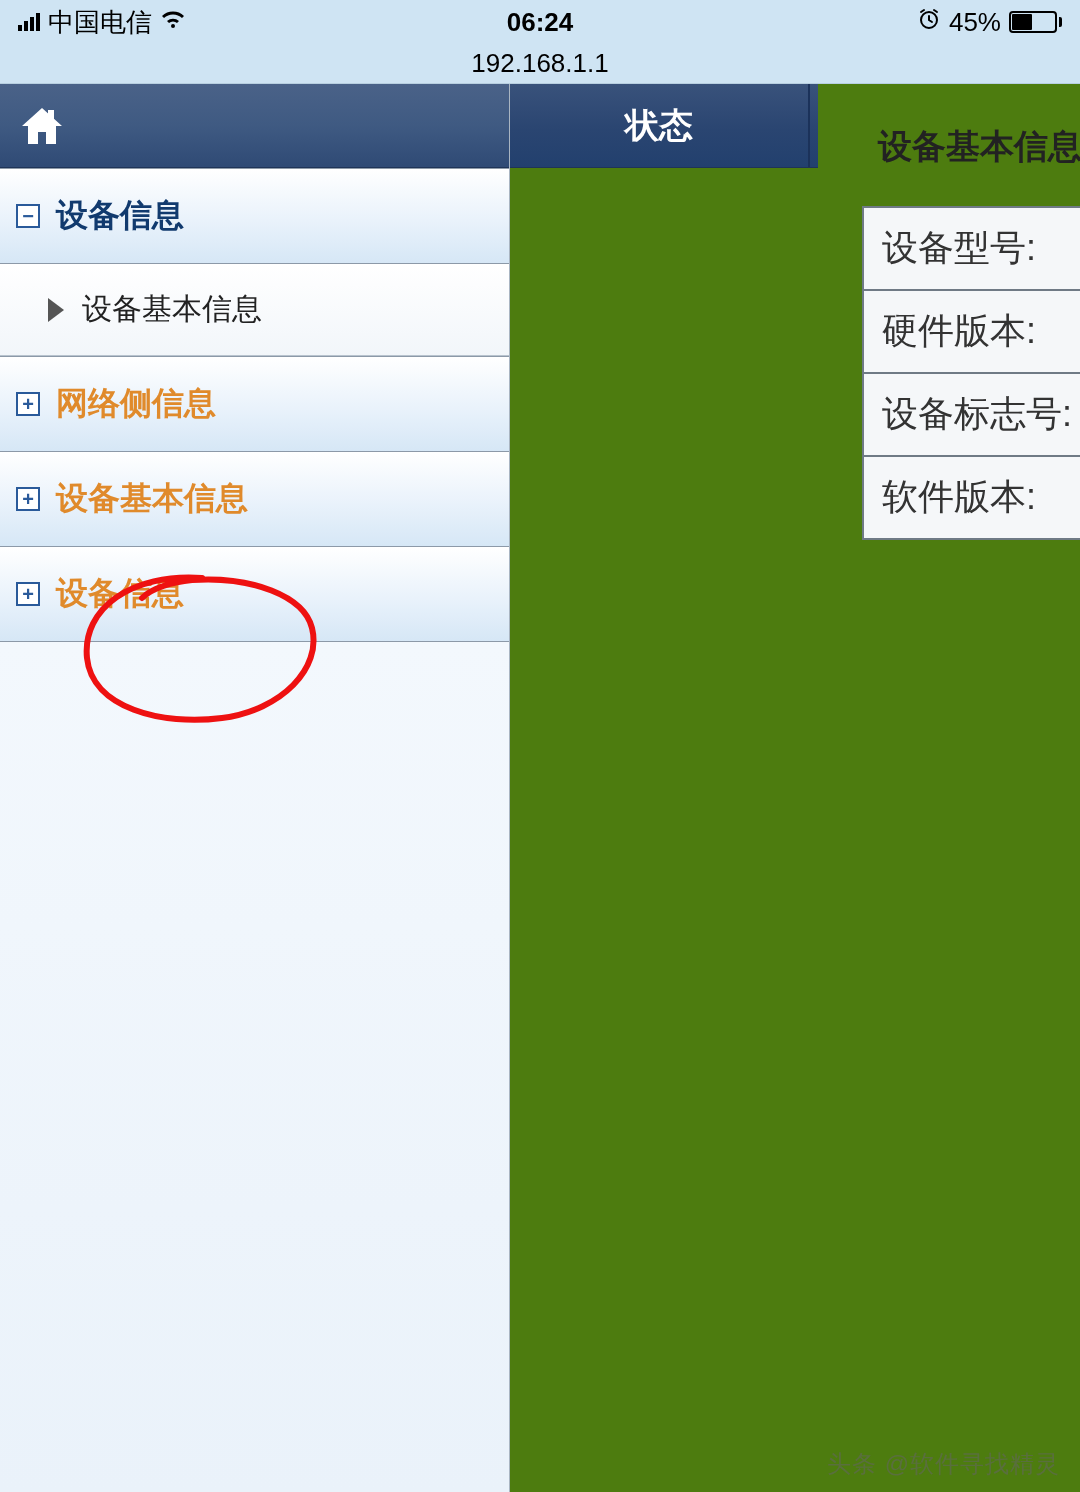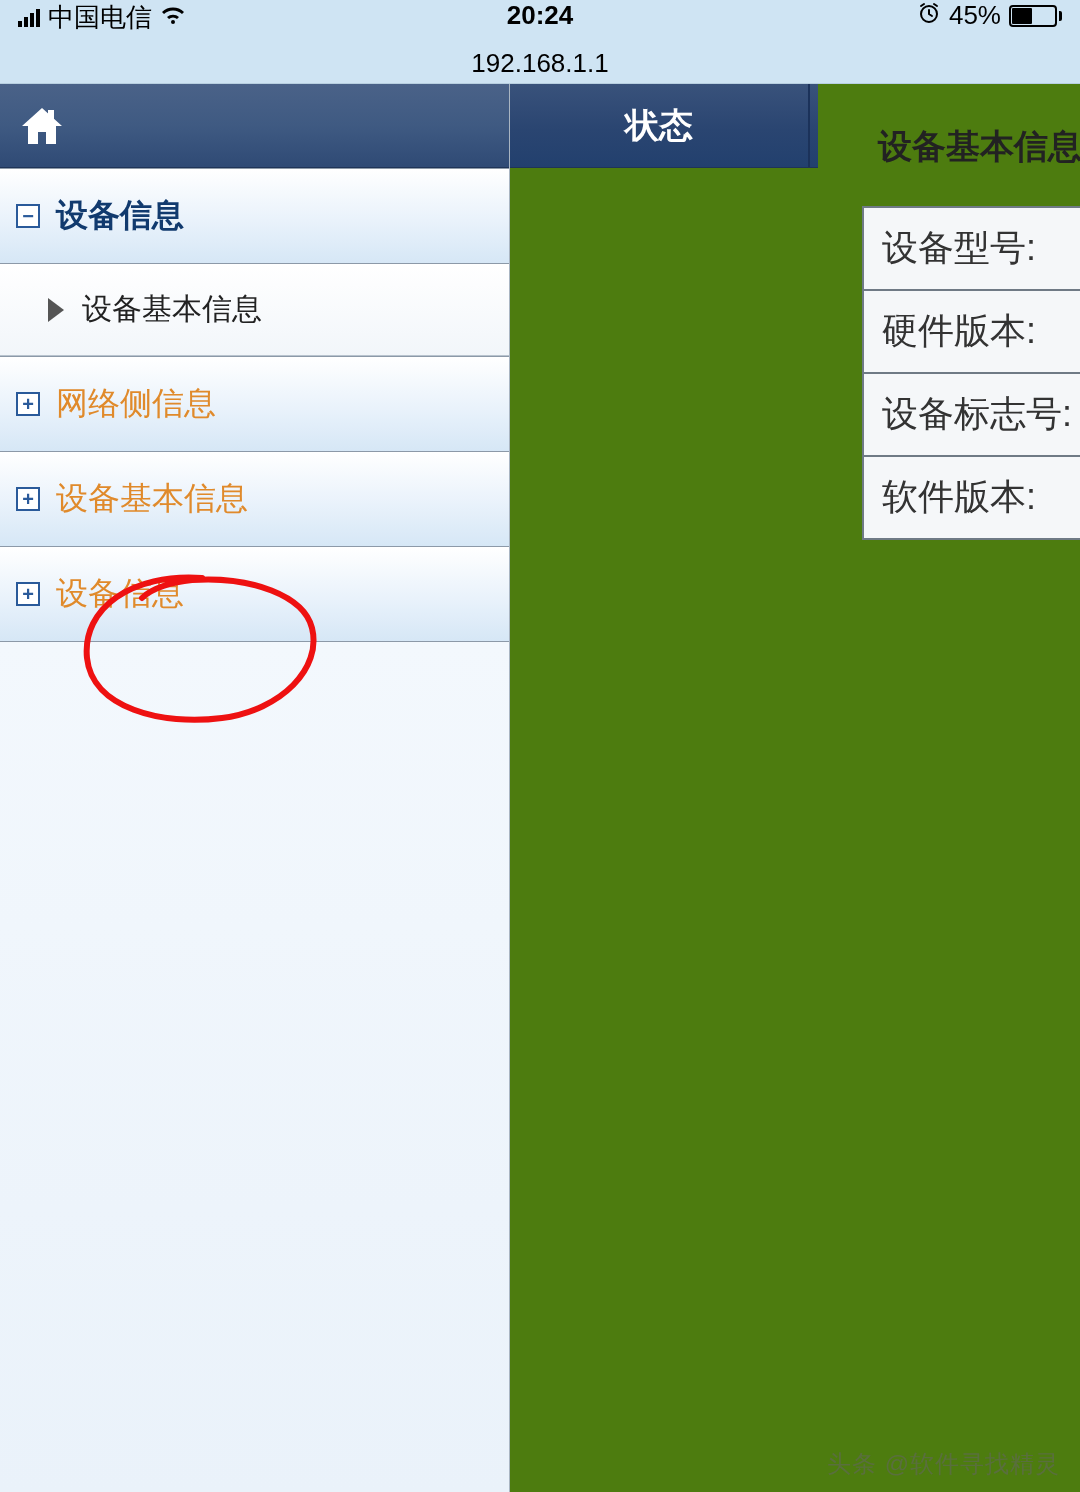--- a/index.html
+++ b/index.html
@@ -4,21 +4,21 @@
   <style>
     * { margin: 0; padding: 0; box-sizing: border-box; }
     html, body { width: 1080px; height: 1492px; font-family: -apple-system, "PingFang SC", "Microsoft YaHei", sans-serif; overflow: hidden; }
     body { background: #ffffff; position: relative; }
 
     
     .status-bar {
       height: 44px;
       background: #cfe4f3;
       display: flex;
-      align-items: flex-start;
+      align-items: center;
       justify-content: space-between;
       padding: 0 18px;
       font-size: 26px;
       font-weight: 500;
       color: #000;
     }
     .status-left, .status-right { display: flex; align-items: center; gap: 8px; }
     .status-center { position: absolute; left: 50%; transform: translateX(-50%); font-weight: 600; }
     .signal-bars { display: inline-flex; align-items: flex-end; gap: 2px; height: 18px; }
     .signal-bars span { width: 4px; background: #000; }
@@ -79,21 +79,21 @@
     }
     .tree-item + .tree-item { margin-top: -1px; }
     .tree-toggle {
       width: 24px; height: 24px;
       border: 2px solid #2a5a9a;
       display: inline-flex; align-items: center; justify-content: center;
       font-size: 20px; line-height: 1; color: #2a5a9a; font-weight: 700;
       margin-right: 16px; background: #fff;
     }
     .tree-label-expanded { color: #113a6e; font-weight: 600; }
-    .tree-label-collapsed { color: #e08a2b; font-weight: 400; }
+    .tree-label-collapsed { color: #e08a2b; font-weight: 700; }
 
     .tree-sub {
       height: 92px;
       border-bottom: 1px solid #b8c3ce;
       display: flex; align-items: center;
       padding-left: 48px;
       background: linear-gradient(#ffffff, #f2f6fa);
       font-size: 30px; color: #222;
     }
     .tree-sub-arrow {
@@ -164,21 +164,21 @@
         <span></span>
         <span></span>
       </span>
     <span>中国电信</span>
     <span class="wifi-icon">
       <svg width="26" height="20" viewBox="0 0 26 20">
           <path d="M13 18a2 2 0 100-4 2 2 0 000 4zm-6-7a9 9 0 0112 0l-2 2a6 6 0 00-8 0zM2 6a16 16 0 0122 0l-2 2a13 13 0 00-18 0z" fill="#000"></path>
         </svg>
     </span>
   </div>
-  <div class="status-center">20:24</div>
+  <div class="status-center">06:24</div>
   <div class="status-right">
     <span class="alarm-icon">
       <svg width="24" height="24" viewBox="0 0 24 24">
           <circle cx="12" cy="13" r="8" fill="none" stroke="#000" stroke-width="2"></circle>
           <path d="M12 9v4l3 2M4 5l3-2M20 5l-3-2" stroke="#000" stroke-width="2" fill="none" stroke-linecap="round"></path>
         </svg>
     </span>
     <span>45%</span>
     <span class="battery">
       <span class="battery-body">

